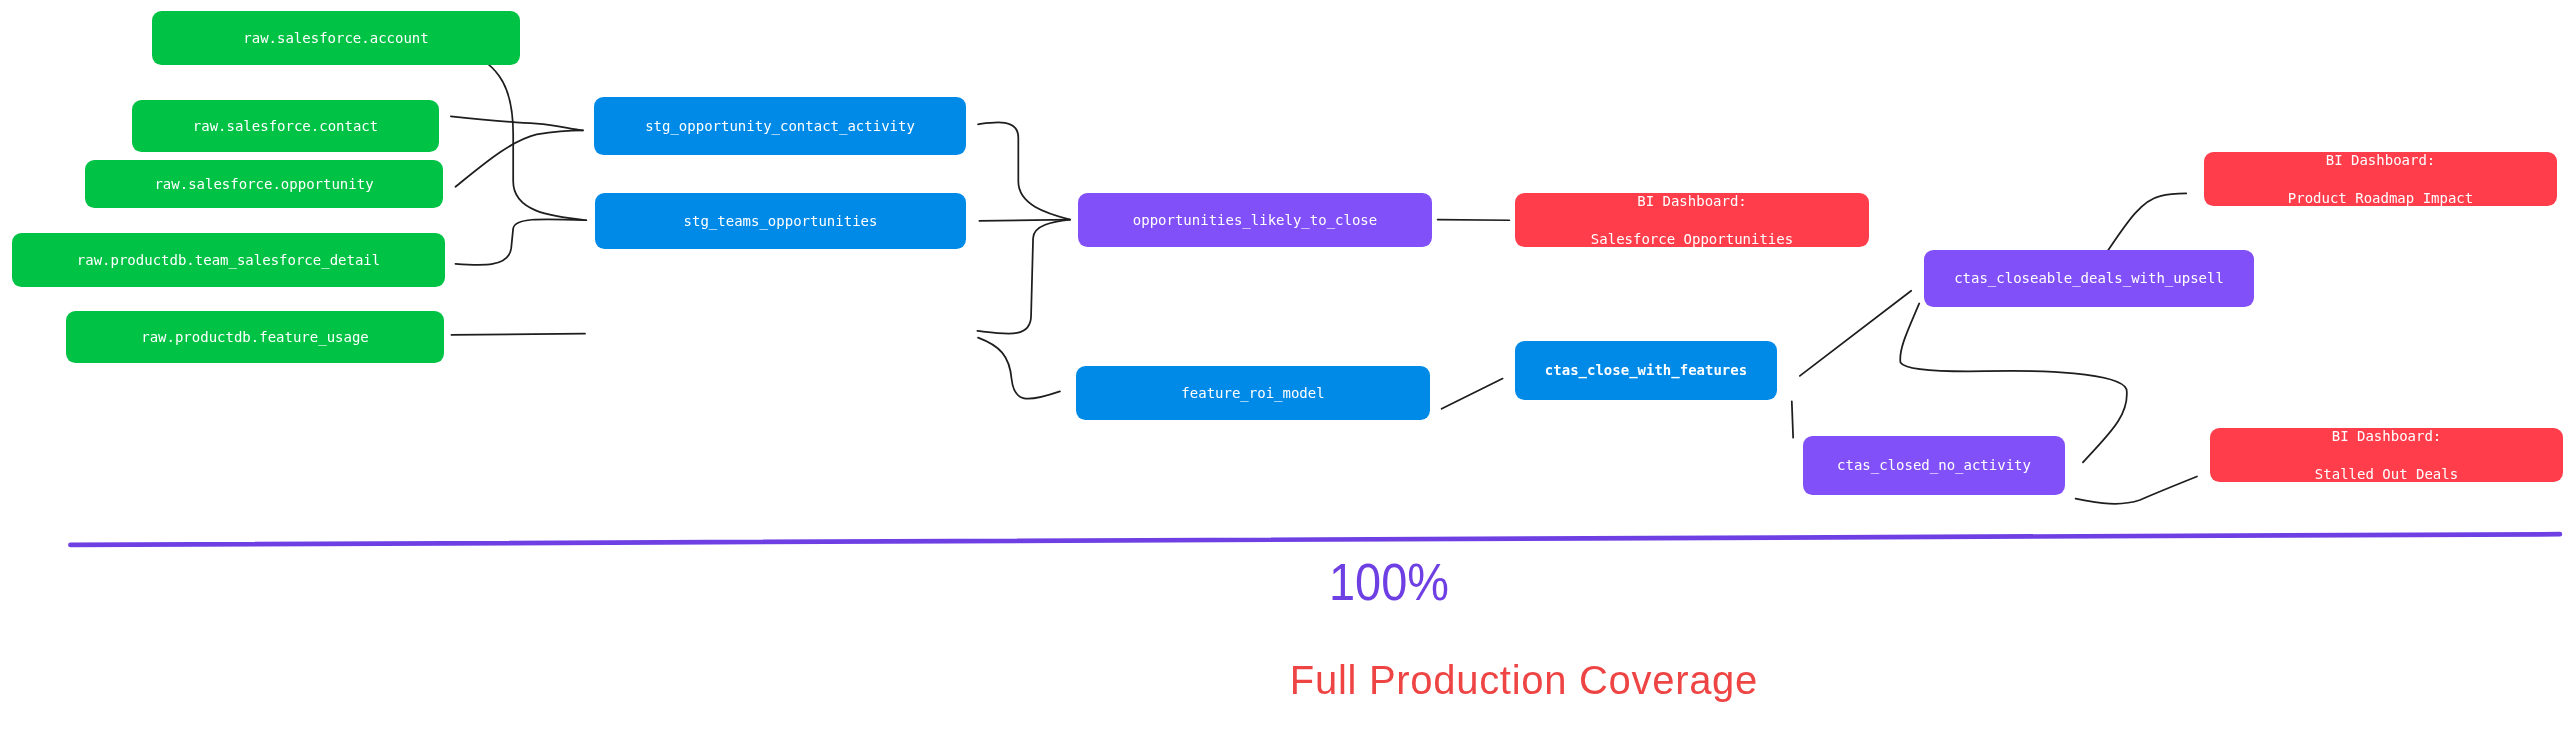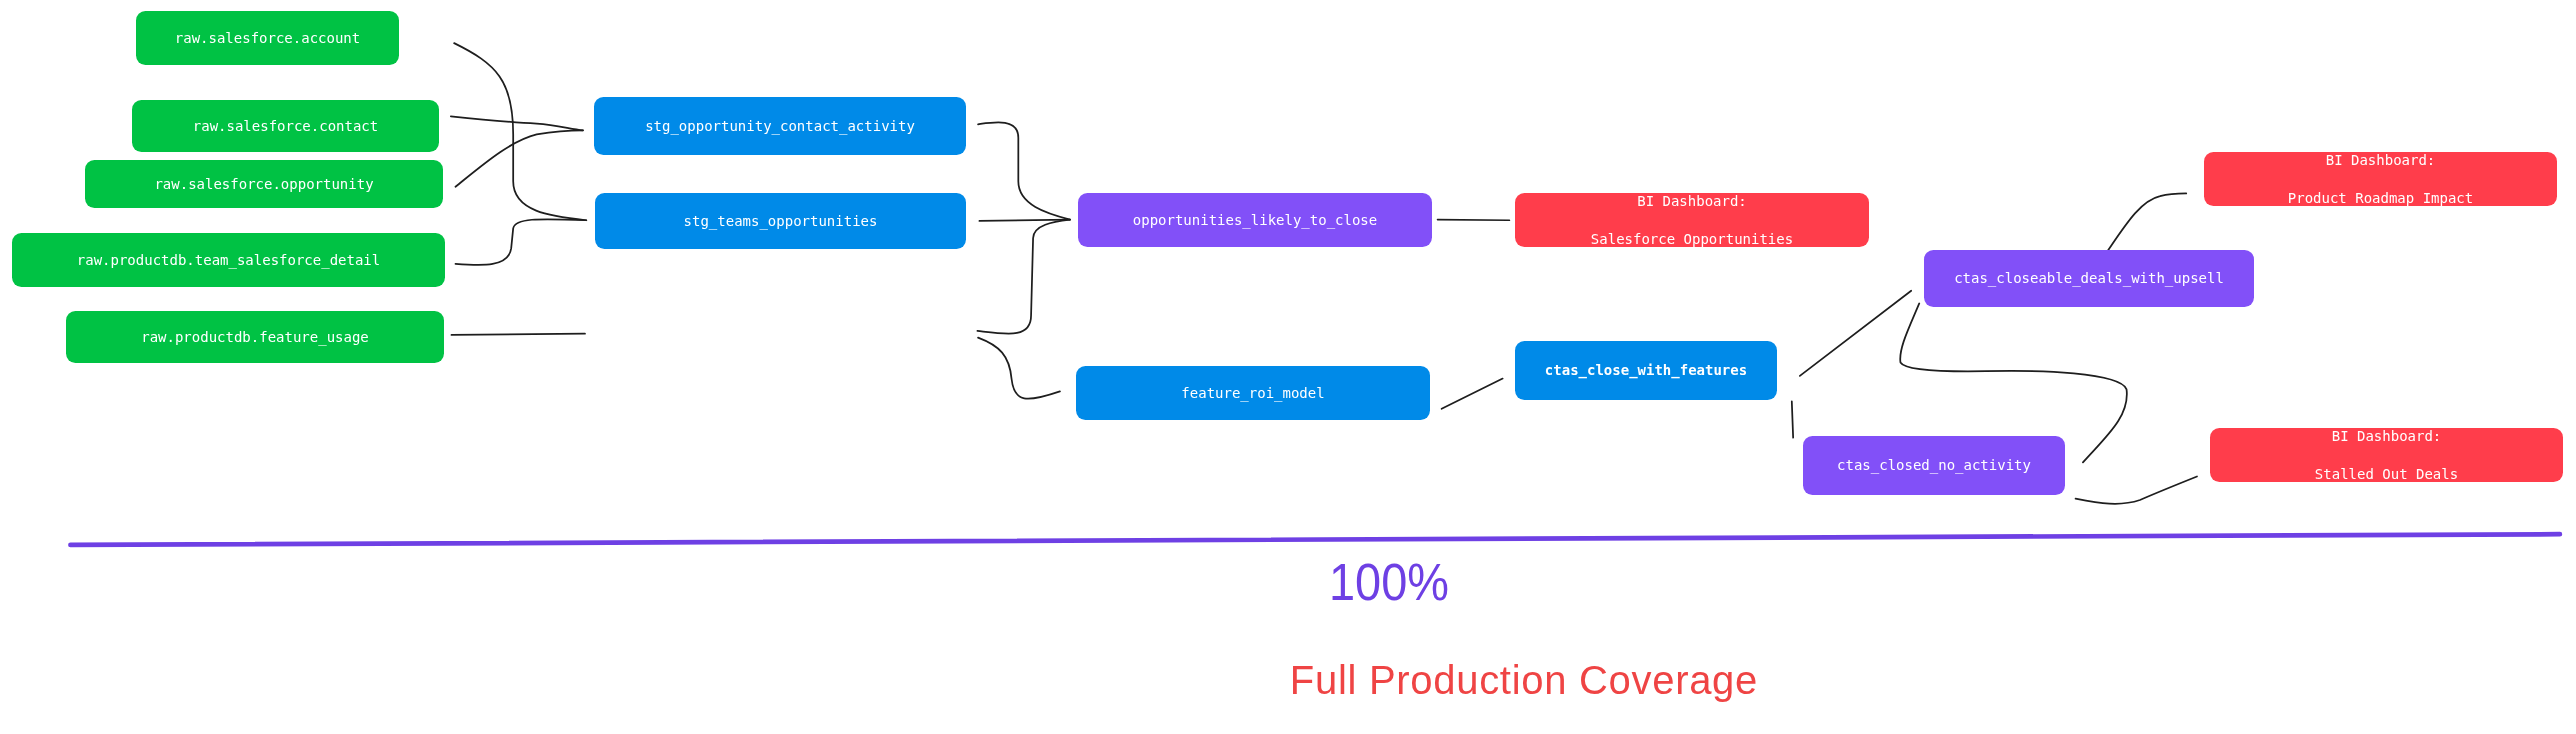--- a/index.html
+++ b/index.html
@@ -21,21 +21,21 @@
     line-height: 19px;
     white-space: pre-line;
     cursor: pointer;
   }
   .node span { display: block; }
   .raw { background: #00c244; }
   .stg { background: #008ae8; }
   .mart { background: #8250f8; }
   .bi { background: #ff3d4b; }
 
-  #n-account   { left: 136px;  top: 11.4px;  width: 263px; height: 54px; }
+  #n-account   { left: 152px;  top: 11.4px;  width: 368px; height: 54px; }
   #n-contact   { left: 132px;  top: 89px; width: 307px; height: 52px; }
   #n-opp       { left: 85px;  top: 160px; width: 358px; height: 48px; }
   #n-teamsf    { left: 12px;   top: 233px; width: 433px; height: 54px; }
   #n-featusage { left: 66px;   top: 311px; width: 378px; height: 52px; }
 
   #n-stgoca    { left: 594px;  top: 97px; width: 372px; height: 58px; }
   #n-stgteams  { left: 595px;  top: 193px; width: 371px; height: 56px; }
   #n-stgfeat   { left: 595px;  top: 307px; width: 372px; height: 56px; }
 
   #n-likely    { left: 1078px; top: 193px; width: 354px; height: 54px; }

